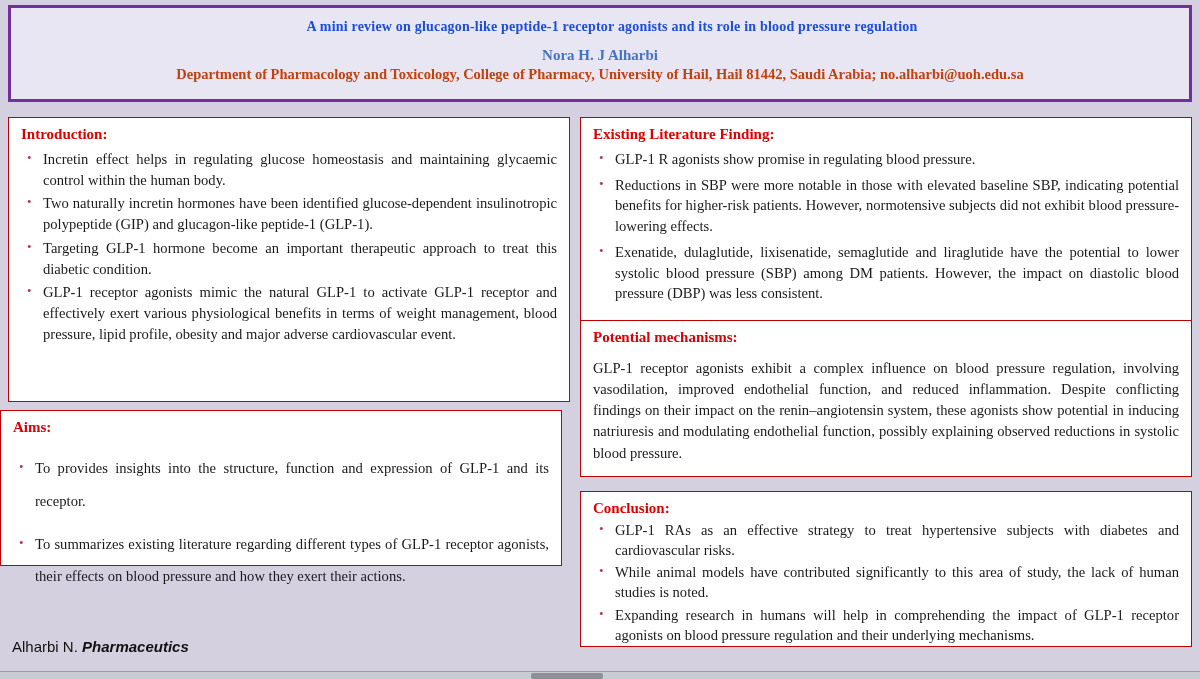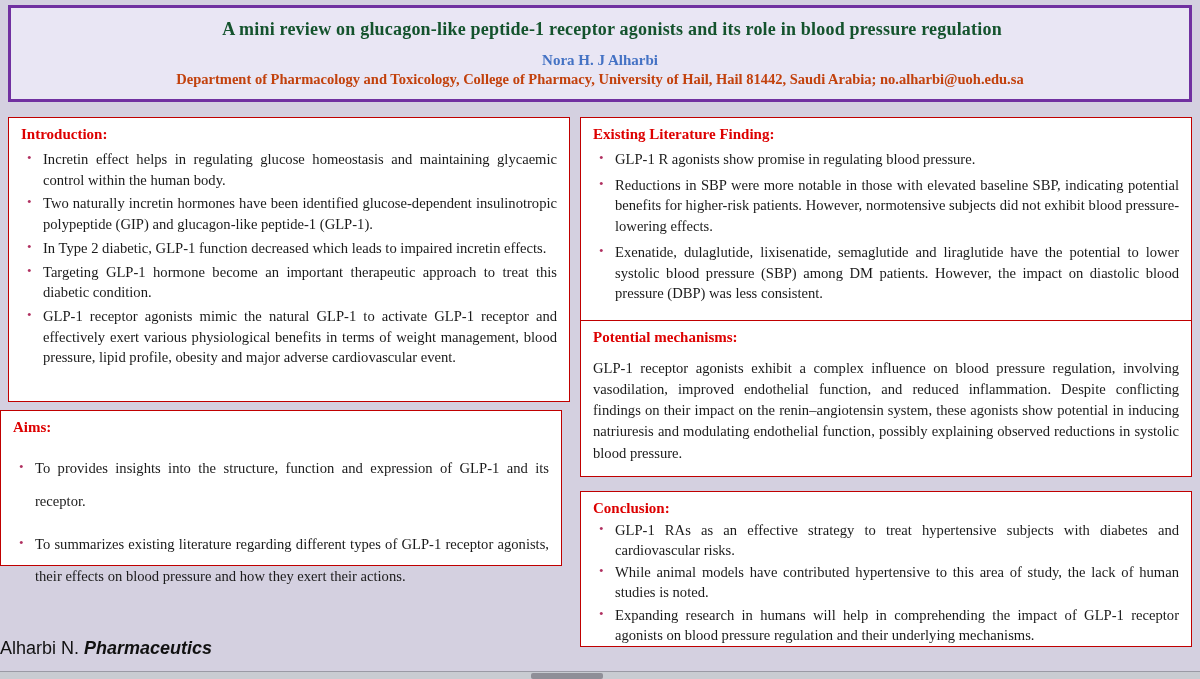--- a/index.html
+++ b/index.html
@@ -13,21 +13,21 @@
   }
   .poster { position:absolute; inset:0; }
 
   
   .header-box {
     position:absolute; left:8px; top:5px; width:1184px; height:97px;
     background:#e9e6f4; border:3px solid #7030a0;
     text-align:center; padding-top:11px;
   }
   .poster-title {
-    font-size:18px; font-weight:bold; color:#14532d; letter-spacing:.2px;padding-left:24px;
+    font-size:14px; font-weight:bold; color:#1d4ed8; letter-spacing:.2px;padding-left:24px;
   }
   .author-name {
     margin-top:12px; font-size:15px; font-weight:bold; color:#4472c4;
   }
   .affiliation {
     margin-top:2px; font-size:14.5px; font-weight:bold; color:#c2410c;
   }
 
   
   .box {
@@ -54,22 +54,22 @@
   .box-aims h2 { margin-bottom:16px; }
   .box-aims ul.bullets li { line-height:2.25; margin-bottom:10px; }
   .box-mech .para {
     margin-top:12px; font-size:14.6px; line-height:1.45; text-align:justify;
   }
   .box-concl h2 { margin-bottom:3px; }
   .box-concl ul.bullets li { line-height:1.38; margin-bottom:2px; }
 
   
   .footer-citation {
-    position:absolute; left:0; top:638px;
-    font-family:"Liberation Sans", sans-serif; font-size:18px; color:#111;
+    position:absolute; left:12px; top:638px;
+    font-family:"Liberation Sans", sans-serif; font-size:15px; color:#111;
   }
   .footer-citation .journal { font-weight:bold; font-style:italic; }
 
   
   .hscrollbar {
     position:absolute; left:0; right:0; bottom:0; height:8px;
     background:#c9ccd2; border-top:1px solid #9a9aa5;
   }
   .hscroll-thumb {
     position:absolute; left:531px; top:1px; width:72px; height:6px;
@@ -85,21 +85,20 @@
     <h1 class="poster-title">A mini review on glucagon-like peptide-1 receptor agonists and its role in blood pressure regulation</h1>
     <div class="author-name">Nora H. J Alharbi</div>
     <div class="affiliation">Department of Pharmacology and Toxicology, College of Pharmacy, University of Hail, Hail 81442, Saudi Arabia; no.alharbi@uoh.edu.sa</div>
   </header>
 
   <section class="box box-intro">
     <h2>Introduction:</h2>
     <ul class="bullets">
       <li>Incretin effect helps in regulating glucose homeostasis and maintaining glycaemic control within the human body.</li>
       <li>Two naturally incretin hormones have been identified glucose-dependent insulinotropic polypeptide (GIP) and glucagon-like peptide-1 (GLP-1).</li>
-      <li>In Type 2 diabetic, GLP-1 function decreased which leads to impaired incretin effects.</li>
       <li>Targeting GLP-1 hormone become an important therapeutic approach to treat this diabetic condition.</li>
       <li>GLP-1 receptor agonists mimic the natural GLP-1 to activate GLP-1 receptor and effectively exert various physiological benefits in terms of weight management, blood pressure, lipid profile, obesity and major adverse cardiovascular event.</li>
     </ul>
   </section>
 
   <section class="box box-aims">
     <h2>Aims:</h2>
     <ul class="bullets">
       <li>To provides insights into the structure, function and expression of GLP-1 and its receptor.</li>
       <li>To summarizes existing literature regarding different types of GLP-1 receptor agonists, their effects on blood pressure and how they exert their actions.</li>
@@ -117,21 +116,21 @@
 
   <section class="box box-mech">
     <h2>Potential mechanisms:</h2>
     <p class="para">GLP-1 receptor agonists exhibit a complex influence on blood pressure regulation, involving vasodilation, improved endothelial function, and reduced inflammation. Despite conflicting findings on their impact on the renin–angiotensin system, these agonists show potential in inducing natriuresis and modulating endothelial function, possibly explaining observed reductions in systolic blood pressure.</p>
   </section>
 
   <section class="box box-concl">
     <h2>Conclusion:</h2>
     <ul class="bullets">
       <li>GLP-1 RAs as an effective strategy to treat hypertensive subjects with diabetes and cardiovascular risks.</li>
-      <li>While animal models have contributed hypertensive to this area of study, the lack of human studies is noted.</li>
+      <li>While animal models have contributed significantly to this area of study, the lack of human studies is noted.</li>
       <li>Expanding research in humans will help in comprehending the impact of GLP-1 receptor agonists on blood pressure regulation and their underlying mechanisms.</li>
     </ul>
   </section>
 
   <div class="footer-citation">
     <span>Alharbi N. </span><span class="journal">Pharmaceutics</span>
   </div>
 
   <div class="hscrollbar">
     <div class="hscroll-thumb"></div>

